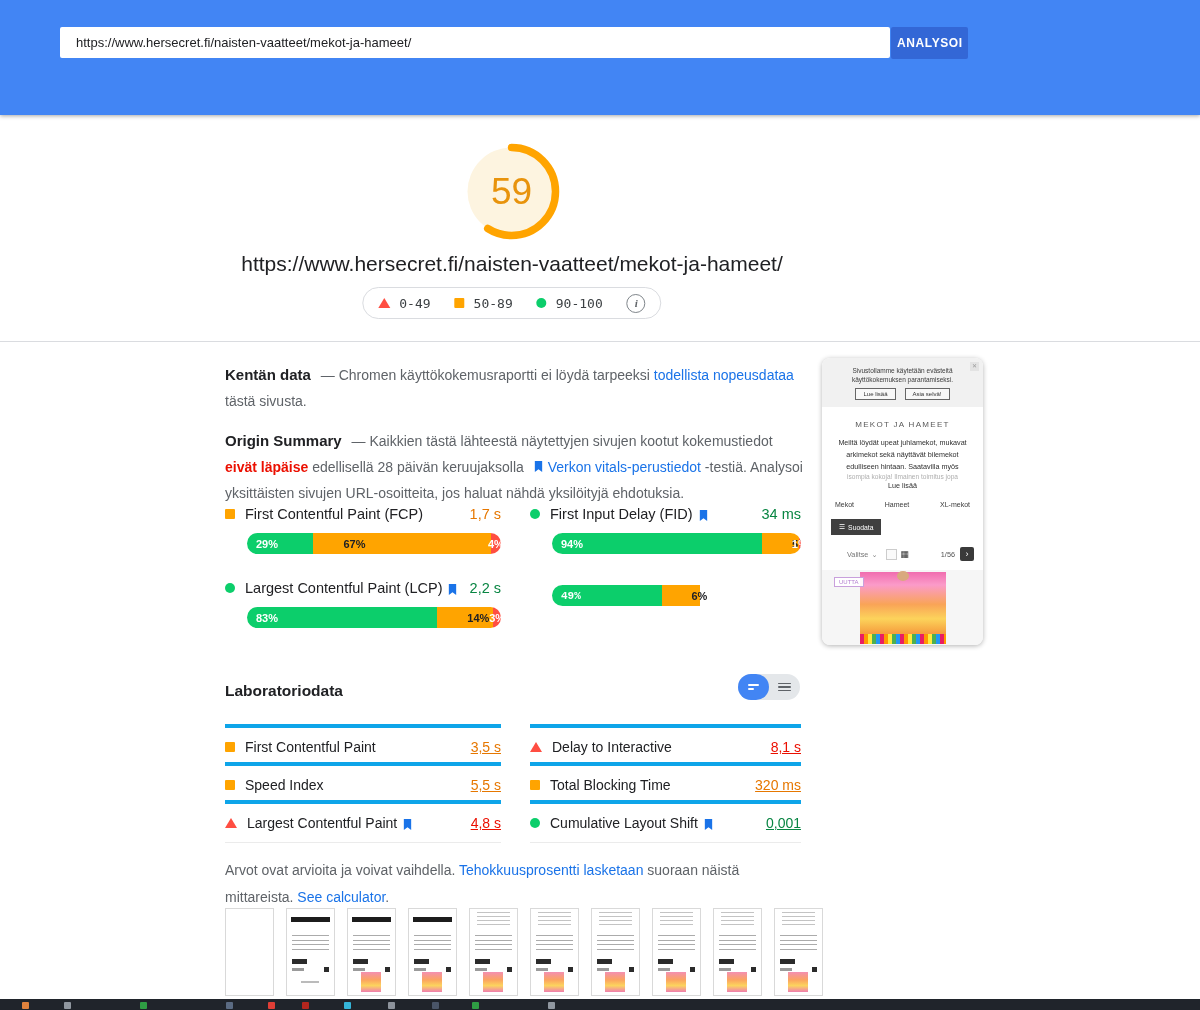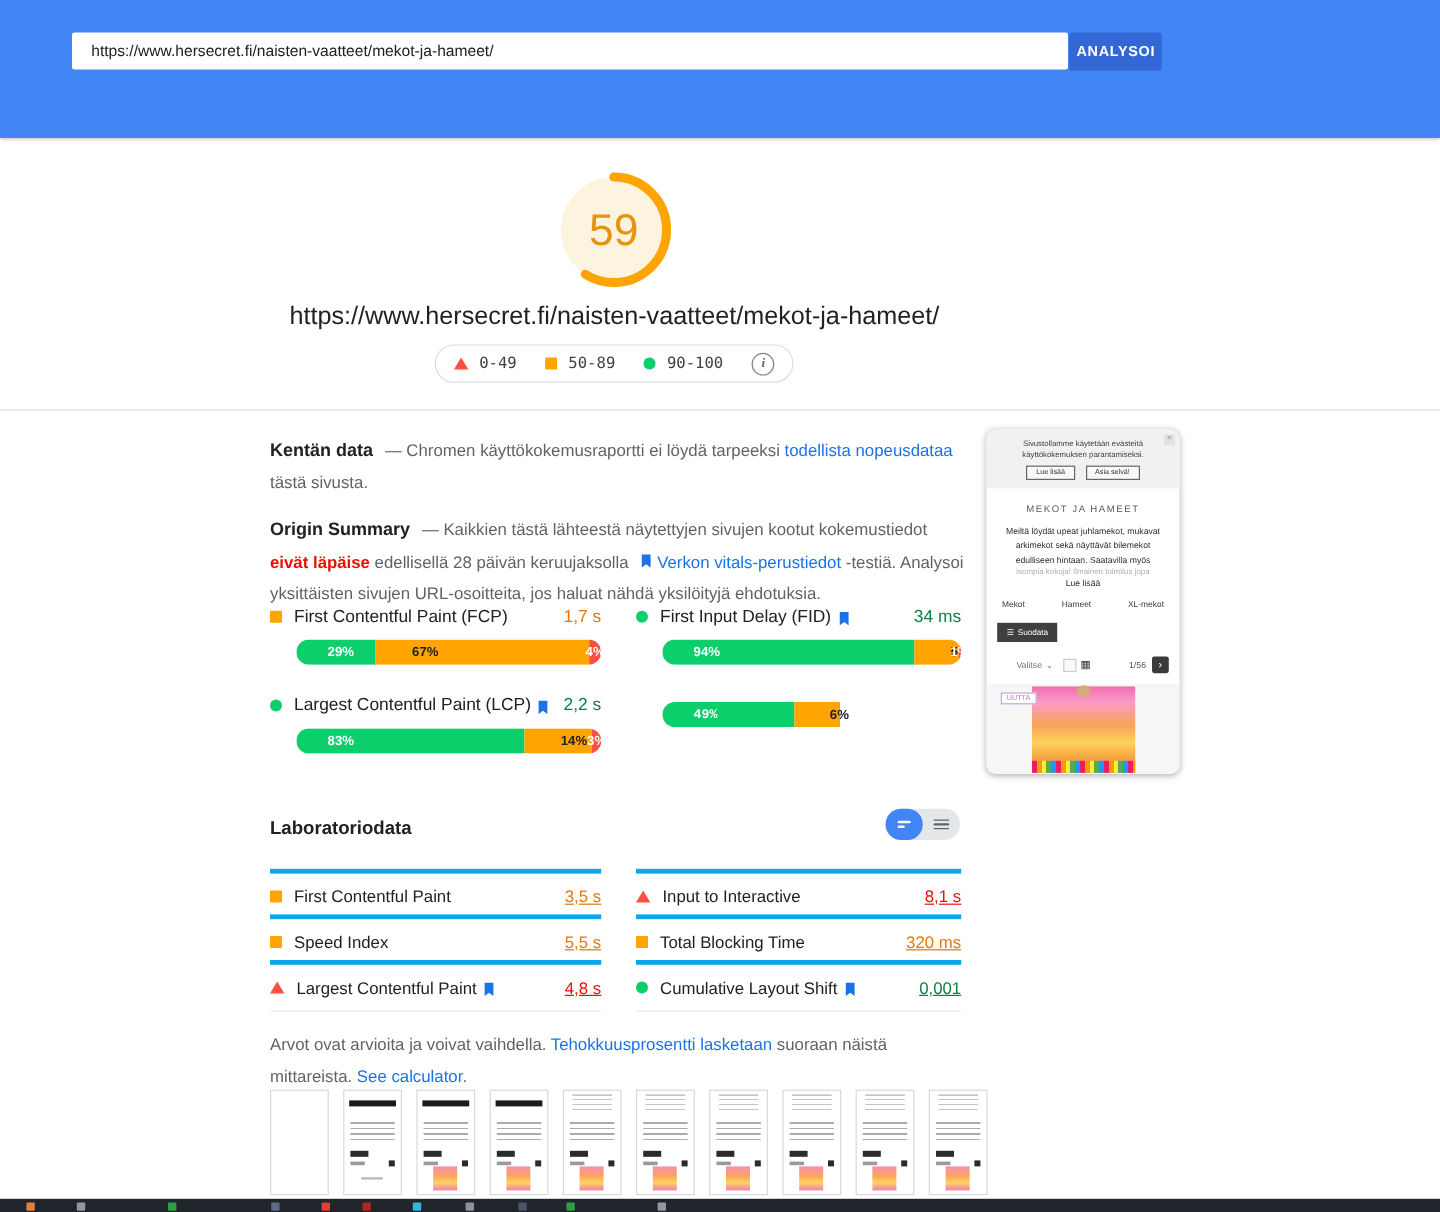--- a/index.html
+++ b/index.html
@@ -41,21 +41,21 @@
   .fail{color:#eb0f00;font-weight:bold;}
 
   
   .fmetric{position:absolute;width:276px;}
   .fmetric .head{display:flex;align-items:center;height:22px;}
   .fmetric .lbl{margin-left:10px;font-size:14.5px;font-weight:500;color:#212124;}
   .fmetric .val{margin-left:auto;font-size:14.5px;font-weight:500;}
   .bar{display:flex;margin-top:8px;margin-left:22px;height:21px;border-radius:11px;overflow:hidden;}
   .seg{height:21px;display:flex;align-items:center;font:bold 11px "Liberation Sans",sans-serif;}
   .seg-green{background:#0cce6b;color:#fff;}
-  .seg-green span{padding-left:26px;}
+  .seg-green span{padding-left:9px;}
   .seg-orange{background:#ffa400;color:#212124;padding-left:24px;}
   .seg-orange span{padding-left:6px;}
   .seg-red{background:#ff4e42;color:#fff;justify-content:center;}
   .v-orange{color:#e67700;} .v-green{color:#088542;} .v-red{color:#eb0f00;}
 
   
   .lab-title{position:absolute;left:225px;top:682px;font-size:15.5px;font-weight:bold;color:#202124;}
   .toggle{position:absolute;left:738px;top:674px;width:62px;height:26px;background:#e4e7ea;border-radius:13px;display:flex;}
   .tg-seg{width:31px;height:26px;display:flex;flex-direction:column;align-items:center;justify-content:center;gap:2px;cursor:pointer;border-radius:13px;}
   .tg-active{background:#4285f4;}
@@ -258,21 +258,21 @@
     </div>
   </div>
 
   <div class="lrow" style="left:225px;top:724px;width:276px;">
     <span class="ic-square"></span>
     <span class="lbl">First Contentful Paint</span>
     <span class="val v-orange">3,5 s</span>
   </div>
   <div class="lrow" style="left:530px;top:724px;width:271px;">
     <span class="ic-triangle"></span>
-    <span class="lbl">Input to Interactive</span>
+    <span class="lbl">Delay to Interactive</span>
     <span class="val v-red">8,1 s</span>
   </div>
   <div class="lrow" style="left:225px;top:762px;width:276px;">
     <span class="ic-square"></span>
     <span class="lbl">Speed Index</span>
     <span class="val v-orange">5,5 s</span>
   </div>
   <div class="lrow" style="left:530px;top:762px;width:271px;">
     <span class="ic-square"></span>
     <span class="lbl">Total Blocking Time</span>

